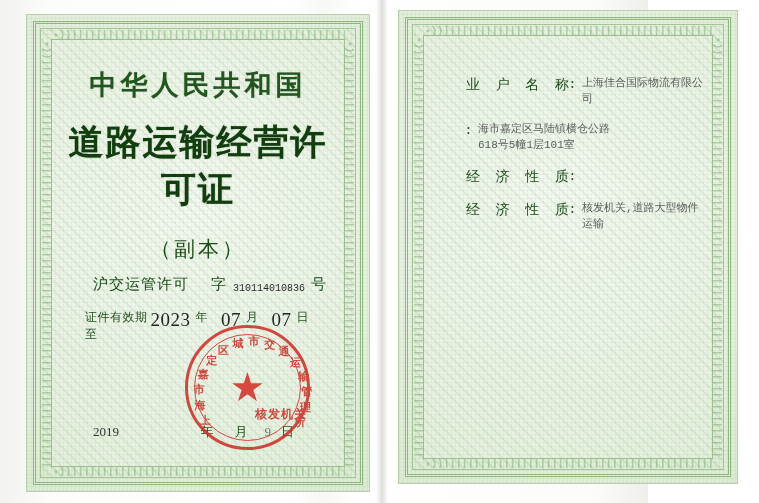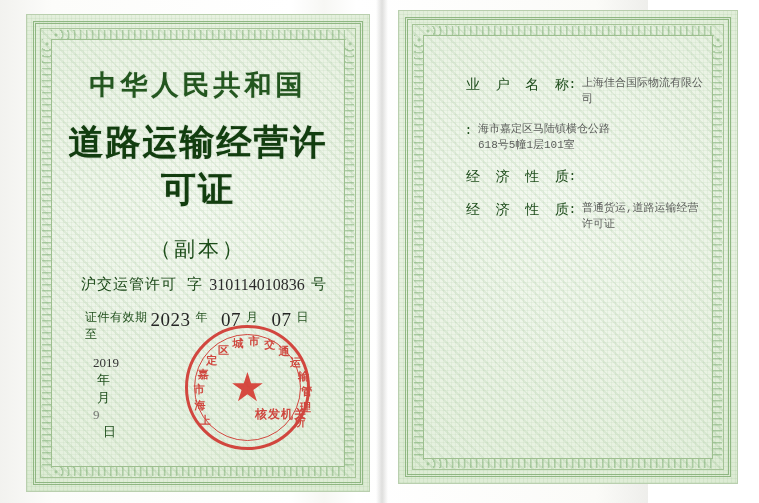--- a/index.html
+++ b/index.html
@@ -126,26 +126,26 @@
     left: 26px;
     right: 14px;
     top: 232px;
     display: flex;
     align-items: flex-end;
     font-family: "DejaVu Serif", serif;
     font-size: 15px;
     color: #1d4a1a;
     letter-spacing: 1px;
   }
-  .lic-row .lbl { white-space: nowrap; }
+  .lic-row .lbl { white-space: nowrap; margin-left: 12px; }
   .lic-row .num {
     flex: 1;
     text-align: center;
-    font-family: Liberation Serif, serif;
-    font-size: 16px;
+    font-family: Liberation Mono, monospace;
+    font-size: 10px;
     color: #2b2b2b;
     letter-spacing: 0px;
     padding: 0 4px;
   }
   .lic-row .hao { white-space: nowrap; }
 
   .valid-row {
     position: absolute;
     left: 30px;
     right: 22px;
@@ -224,21 +224,20 @@
   .date-row {
     position: absolute;
     left: 38px;
     right: 30px;
     bottom: 22px;
     display: flex;
     align-items: baseline;
     font-family: "DejaVu Serif", serif;
     font-size: 13px;
     color: #21501e;
-    flex-direction: column;
   }
   .date-row .d-year {
     font-family: "Liberation Serif", serif;
     font-size: 13px;
     color: #333;
   }
   .date-row .sp { flex: 1; }
   .date-row .u { padding: 0 16px 0 4px; letter-spacing: 1px; }
   .date-row .dnum {
     font-family: "Liberation Serif", serif;
@@ -386,20 +385,20 @@
         </div>
 
         <div class="field">
           <span class="flabel">经济性质</span>
           <span class="colon">:</span>
         </div>
 
         <div class="field">
           <span class="flabel">经济性质</span>
           <span class="colon">:</span>
-          <span class="fvalue">普通货运,道路运输经营许可证</span>
+          <span class="fvalue">核发机关,道路大型物件运输</span>
         </div>
 
       </div>
     </div>
   </div>
 
 </div>
 
 </body></html>

